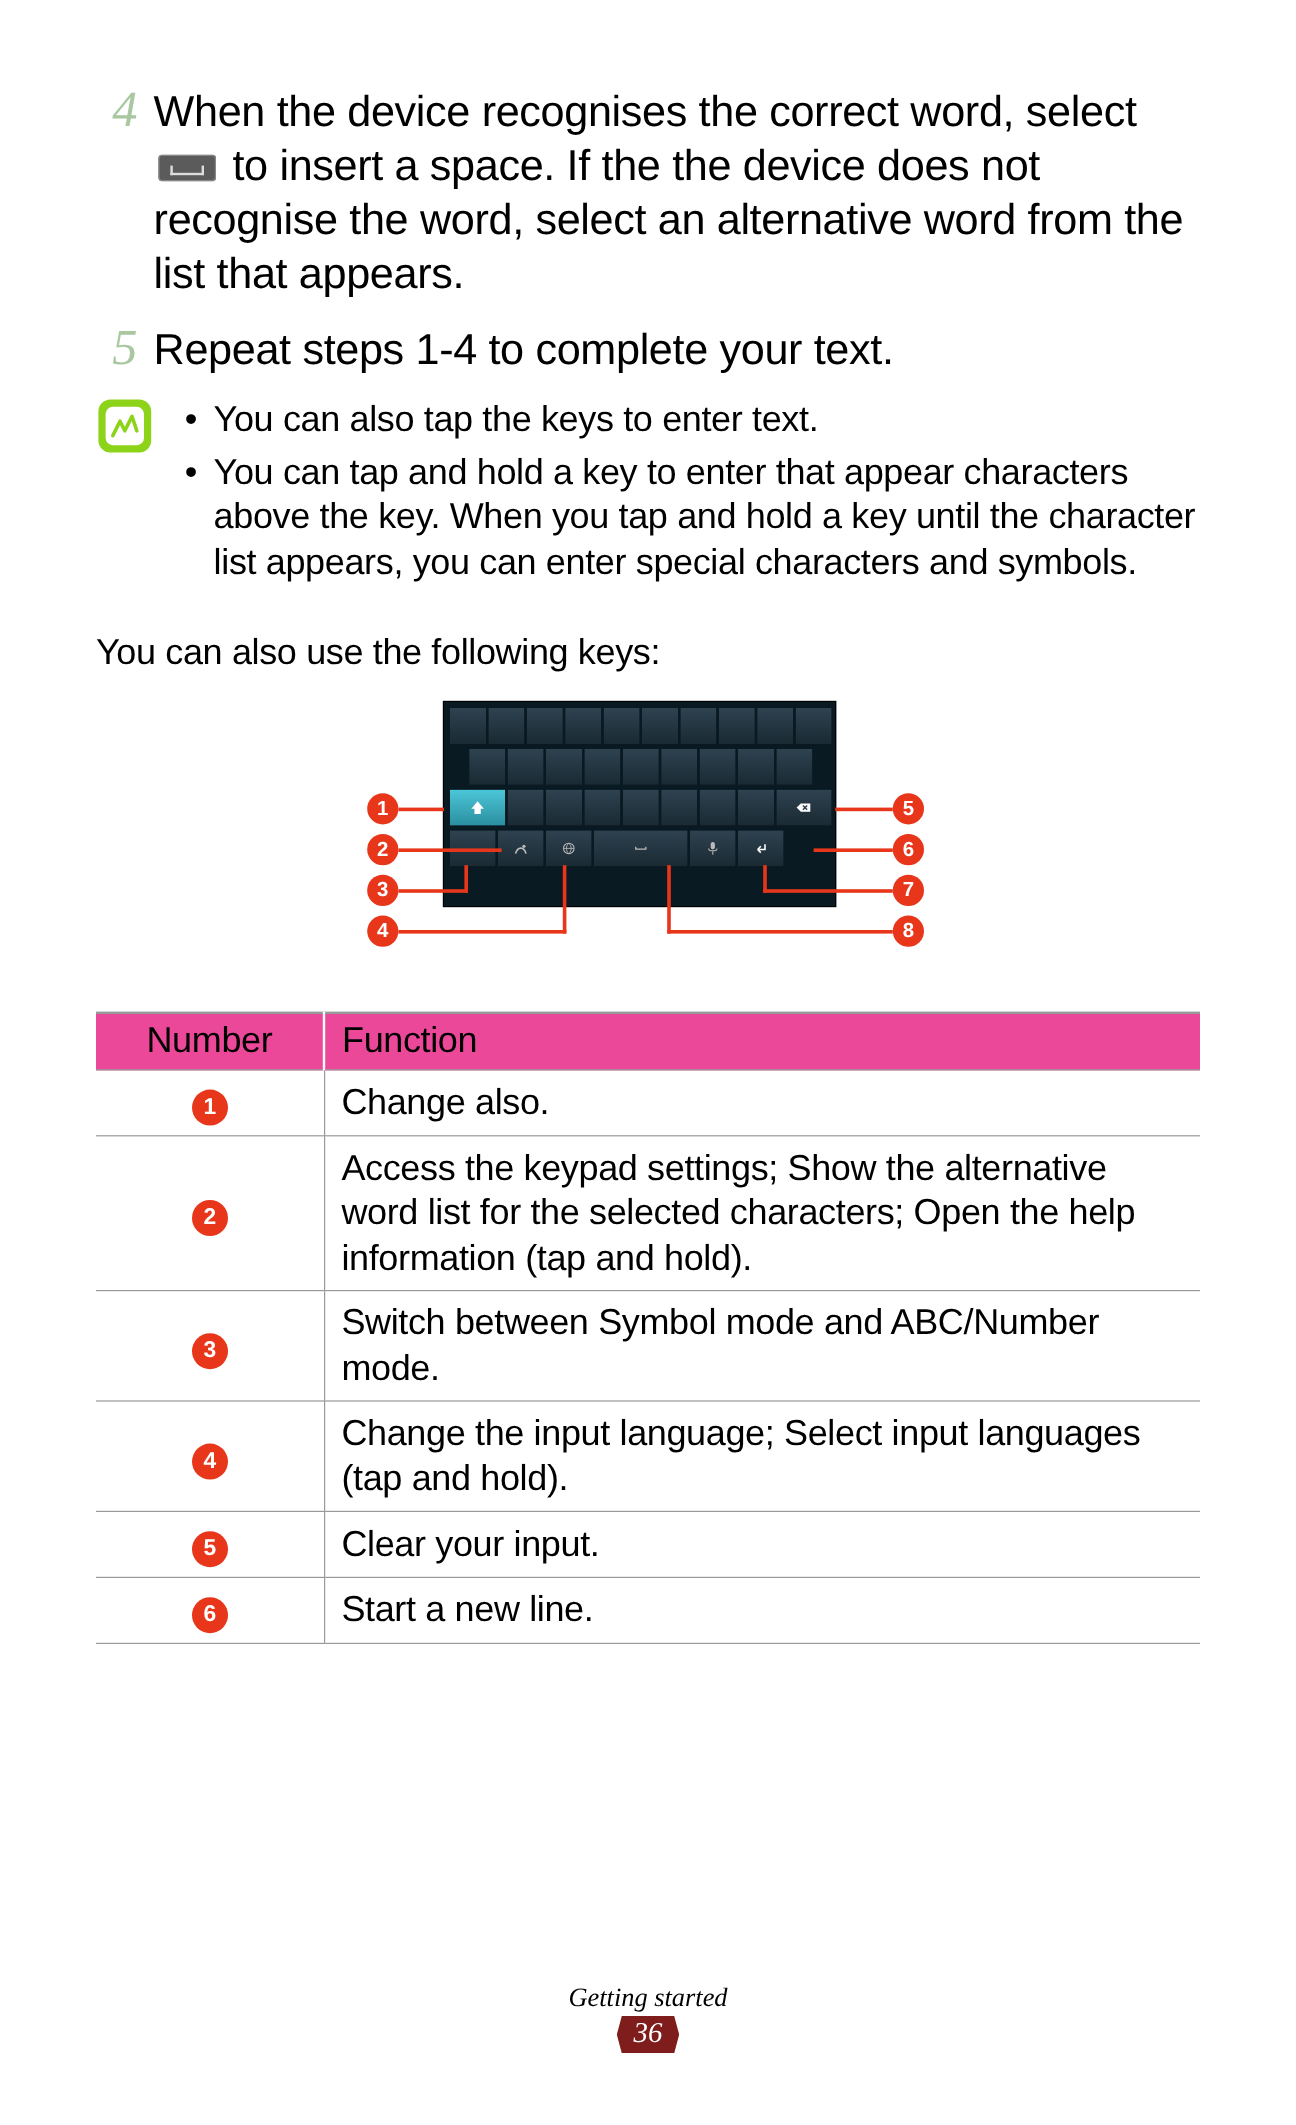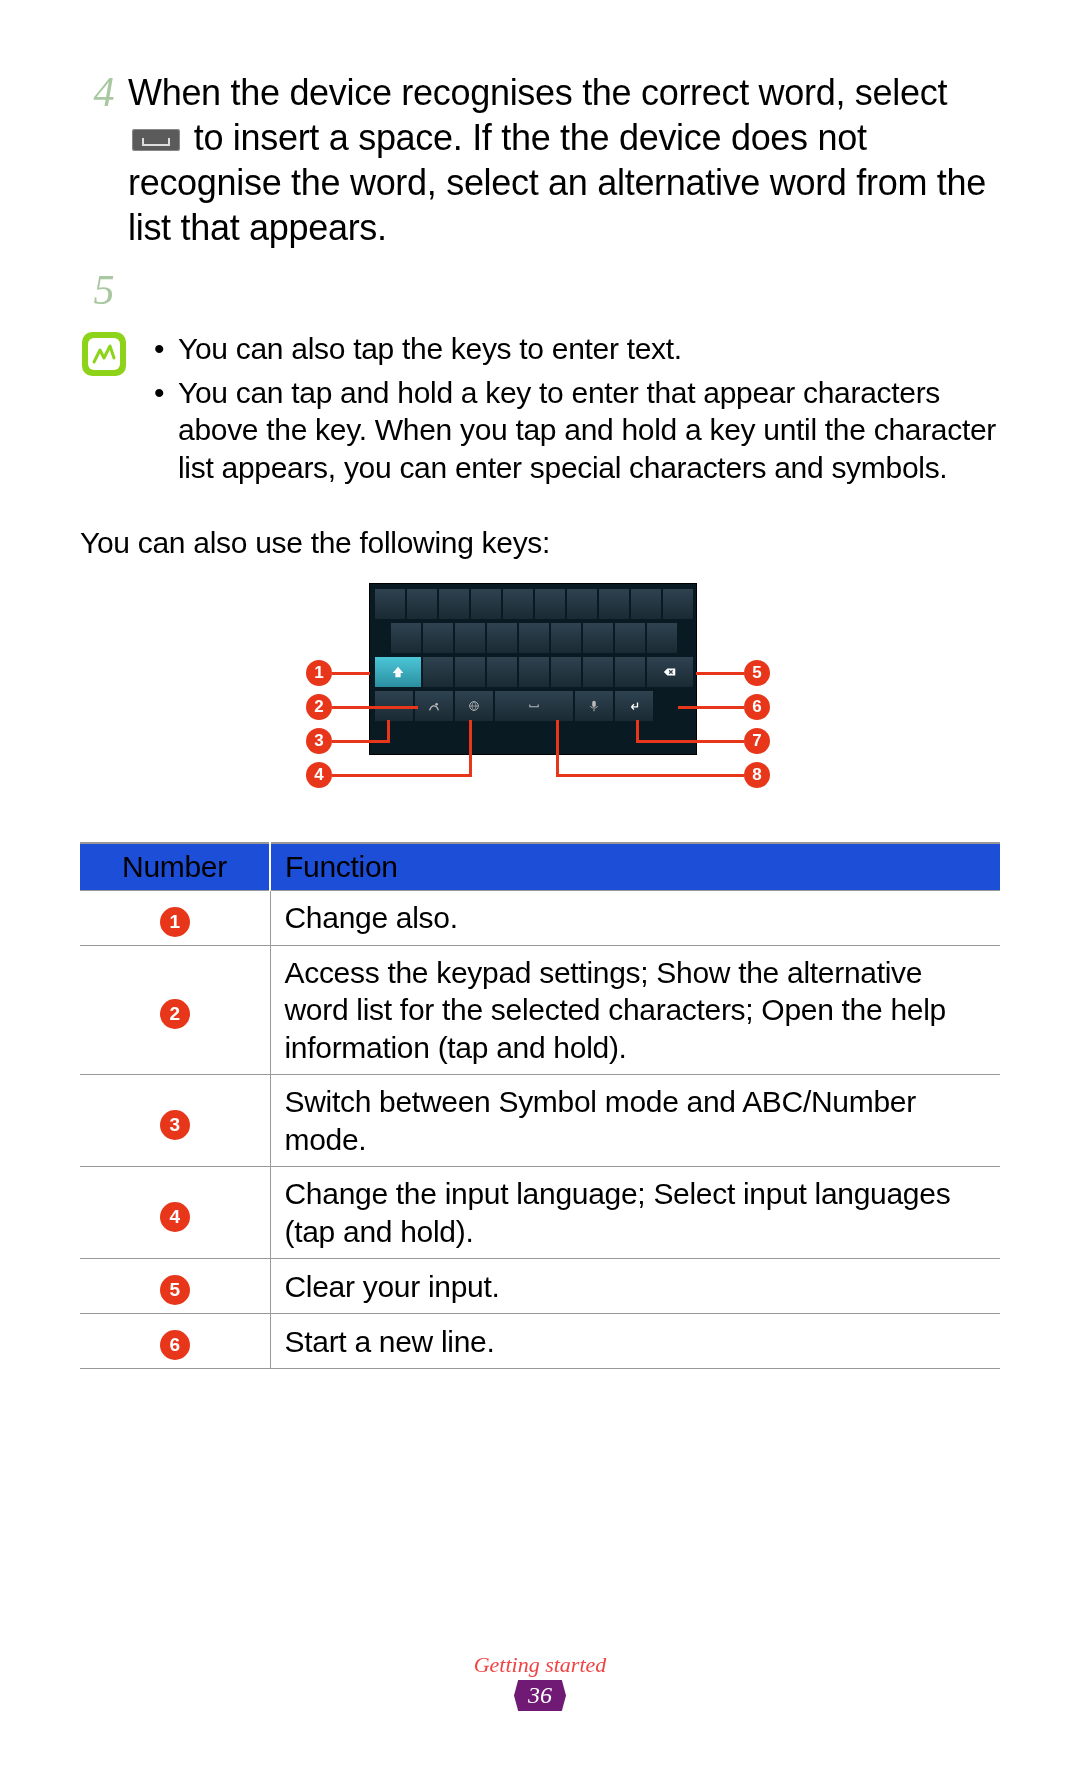--- a/index.html
+++ b/index.html
@@ -140,21 +140,21 @@
     position:absolute;
     background:#e8361b;
   }
   table.func {
     width: 100%;
     border-collapse: collapse;
     font-size: 30px;
     letter-spacing: -0.3px;
   }
   table.func th {
-    background:#1d4ed8;
+    background:#ec4899;
     font-weight: normal;
     text-align:left;
     padding: 6px 14px;
     border-top: 2px solid #999;
     border-bottom: 1px solid #999;
     border-left:none;
     border-right:none;
   }
   table.func th.col-num {
     width: 190px;
@@ -181,27 +181,27 @@
     font-family: Arial, sans-serif;
   }
   .footer {
     position:absolute;
     bottom: 60px;
     left:0; right:0;
     text-align:center;
   }
   .footer-title {
     font-style: italic;
-    color: #ef4444;
+    color: #000000;
     font-size: 22px;
     font-family: "Palatino Linotype", serif;
   }
   .page-badge {
     display:inline-block;
-    background:#701a75;
+    background:#7f1d1d;
     color:#fff;
     font-style: italic;
     font-family: "Palatino Linotype", serif;
     font-size: 24px;
     padding: 2px 14px;
     margin-top:2px;
     clip-path: polygon(8% 0, 92% 0, 100% 50%, 92% 100%, 8% 100%, 0 50%);
   }
 </style>
 </head>
@@ -211,20 +211,21 @@
 
   <div class="step-row">
     <div class="step-num">4</div>
     <div class="step-text">
       <span>When the device recognises the correct word, select </span><span class="space-icon"></span><span> to insert a space. If the the device does not recognise the word, select an alternative word from the list that appears.</span>
     </div>
   </div>
 
   <div class="step-row">
     <div class="step-num">5</div>
+    <div class="step-text">Repeat steps 1-4 to complete your text.</div>
   </div>
 
   <div class="note-row">
     <div class="note-icon">
       <svg viewBox="0 0 48 48">
         <rect x="2" y="2" width="44" height="44" rx="10" fill="#8cd31a"></rect>
         <rect x="8" y="8" width="32" height="32" rx="6" fill="#fff"></rect>
         <path d="M14 32 L20 20 L24 28 L30 16 L34 28" stroke="#8cd31a" stroke-width="3" fill="none" stroke-linecap="round" stroke-linejoin="round"></path>
       </svg>
     </div>

